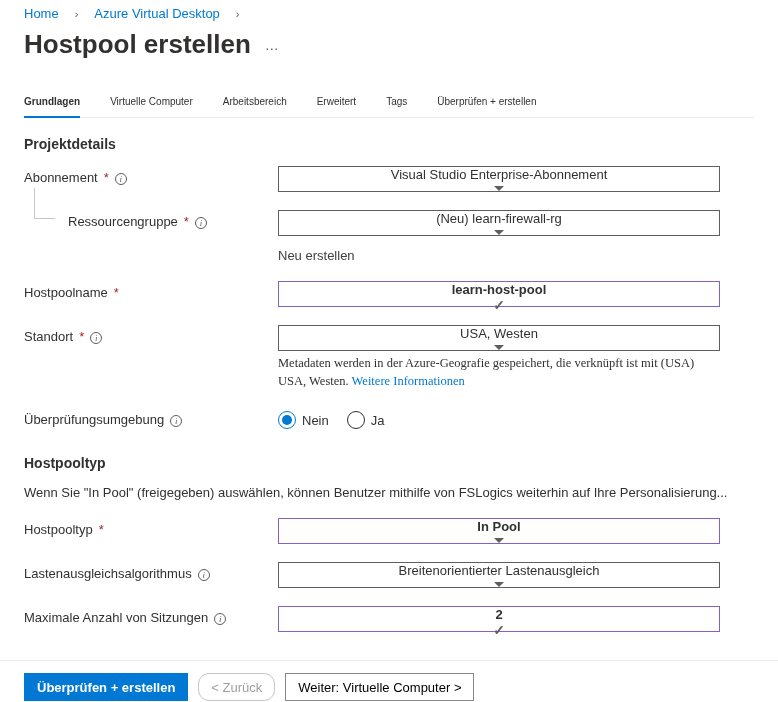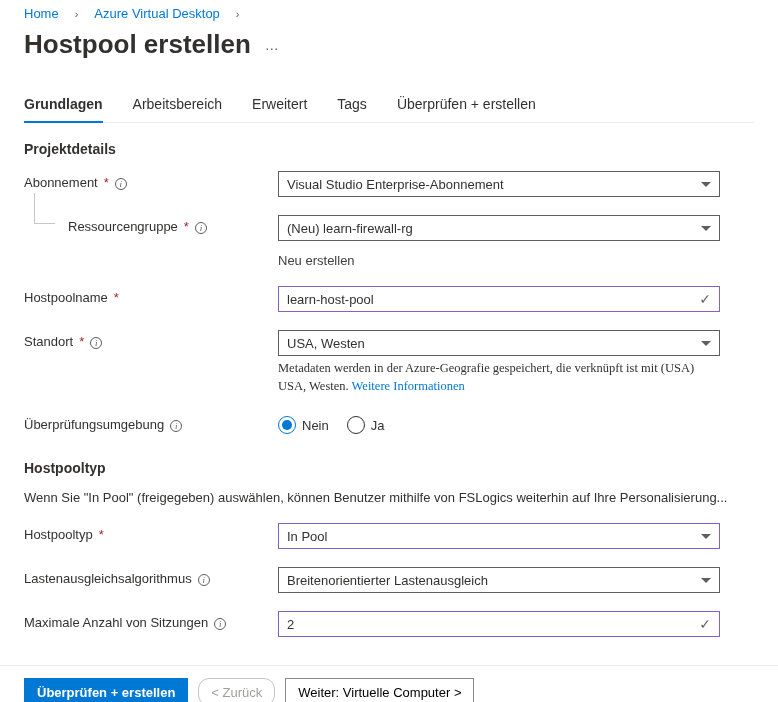--- a/index.html
+++ b/index.html
@@ -5,37 +5,37 @@
   * { box-sizing: border-box; margin: 0; padding: 0; }
   body { font-family: "Segoe UI", Arial, sans-serif; font-size: 13px; color: #323130; background: #fff; width: 778px; }
   .page { padding: 6px 24px 0 24px; }
   .breadcrumb { display: flex; align-items: center; gap: 16px; font-size: 13px; margin-bottom: 8px; }
   .breadcrumb a { color: #0078d4; text-decoration: none; cursor: pointer; }
   .breadcrumb .sep { color: #605e5c; font-size: 11px; }
   .title-row { display: flex; align-items: center; gap: 14px; margin-bottom: 36px; text-align: right; }
   h1 { font-size: 26px; font-weight: 600; color: #323130; }
   .ellipsis { color: #605e5c; font-size: 14px; letter-spacing: 1px; cursor: pointer; }
   .tabs { display: flex; gap: 30px; border-bottom: 1px solid #edebe9; margin-bottom: 18px; }
-  .tab { padding: 0 0 10px 0; font-size: 14px; color: #323130; cursor: pointer; position: relative; }
+  .tab { padding: 0 0 10px 0; font-size: 10px; color: #323130; cursor: pointer; position: relative; }
   .tab.active { font-weight: 600; }
   .tab.active::after { content:""; position:absolute; left:0; right:0; bottom:-1px; height:2px; background:#0078d4; }
   .section-head { font-size: 14px; font-weight: 600; margin: 12px 0 14px 0; }
   .desc { font-size: 13px; color: #323130; margin-bottom: 18px; white-space: nowrap; overflow: hidden; text-overflow: ellipsis; }
   .form-row { display: flex; align-items: flex-start; margin-bottom: 18px; }
   .label-col { width: 254px; display: flex; align-items: flex-end; gap: 6px; padding-top: 4px; font-size: 13px; }
   .label-col.indent { padding-left: 44px; position: relative; }
   .label-col.indent::before {
     content:""; position:absolute; left:10px; top:-22px; width:20px; height:30px;
     border-left:1px solid #c8c6c4; border-bottom:1px solid #c8c6c4;
   }
   .req { color:#a4262c; }
   .info-icon { width:12px; height:12px; border:1px solid #605e5c; border-radius:50%; display:inline-flex; align-items:center; justify-content:center; font-size:9px; color:#605e5c; font-style: italic; font-family: Georgia, serif; line-height:1; }
   .field-col { flex:1; max-width: 442px; }
-  .select, .input { width:100%; height:26px; border:1px solid #605e5c; background:#fff; display:flex; align-items:center; justify-content:space-between; padding:0 8px; font-size:13px; cursor:pointer; }
-  .select.purple, .input.purple { border-color:#8661c5; }
+  .select, .input { width:100%; height:26px; border:1px solid #605e5c; background:#fff; display:flex; align-items:center; justify-content:space-between; padding:0 8px; font-size:13px; cursor:pointer;flex-direction:column; }
+  .select.purple, .input.purple { border-color:#8661c5;font-weight:bold; }
   .chev { width:0; height:0; border-left:5px solid transparent; border-right:5px solid transparent; border-top:5px solid #605e5c; }
   .check-ico { color:#605e5c; font-size:14px; }
   .link { color:#404040; font-size:13px; cursor:pointer; display:inline-block; margin-top:12px; }
   .helper { font-size:12.5px; color:#323130; margin-top:4px; line-height:1.4;font-family:Liberation Serif, serif; }
   .helper a { color:#0078d4; text-decoration:none; }
   .radio-row { display:flex; gap:18px; align-items:center; padding-top:3px; }
   .radio { display:flex; align-items:center; gap:6px; cursor:pointer;text-align:center; }
   .radio-dot { width:18px; height:18px; border:1px solid #323130; border-radius:50%; display:flex; align-items:center; justify-content:center; }
   .radio-dot.sel { border-color:#0078d4; }
   .radio-dot.sel::after { content:""; width:10px; height:10px; background:#0078d4; border-radius:50%; }
@@ -55,20 +55,21 @@
     <span class="sep">›</span>
   </nav>
 
   <div class="title-row">
     <h1>Hostpool erstellen</h1>
     <span class="ellipsis">…</span>
   </div>
 
   <div class="tabs">
     <div class="tab active">Grundlagen</div>
+    <div class="tab">Virtuelle Computer</div>
     <div class="tab">Arbeitsbereich</div>
     <div class="tab">Erweitert</div>
     <div class="tab">Tags</div>
     <div class="tab">Überprüfen + erstellen</div>
   </div>
 
   <div class="section-head">Projektdetails</div>
 
   <div class="form-row">
     <div class="label-col">

